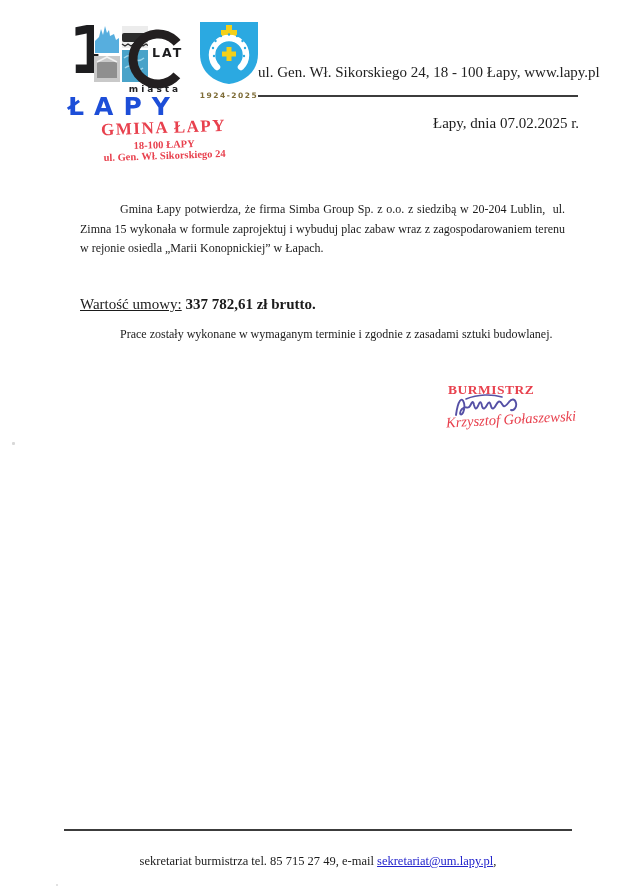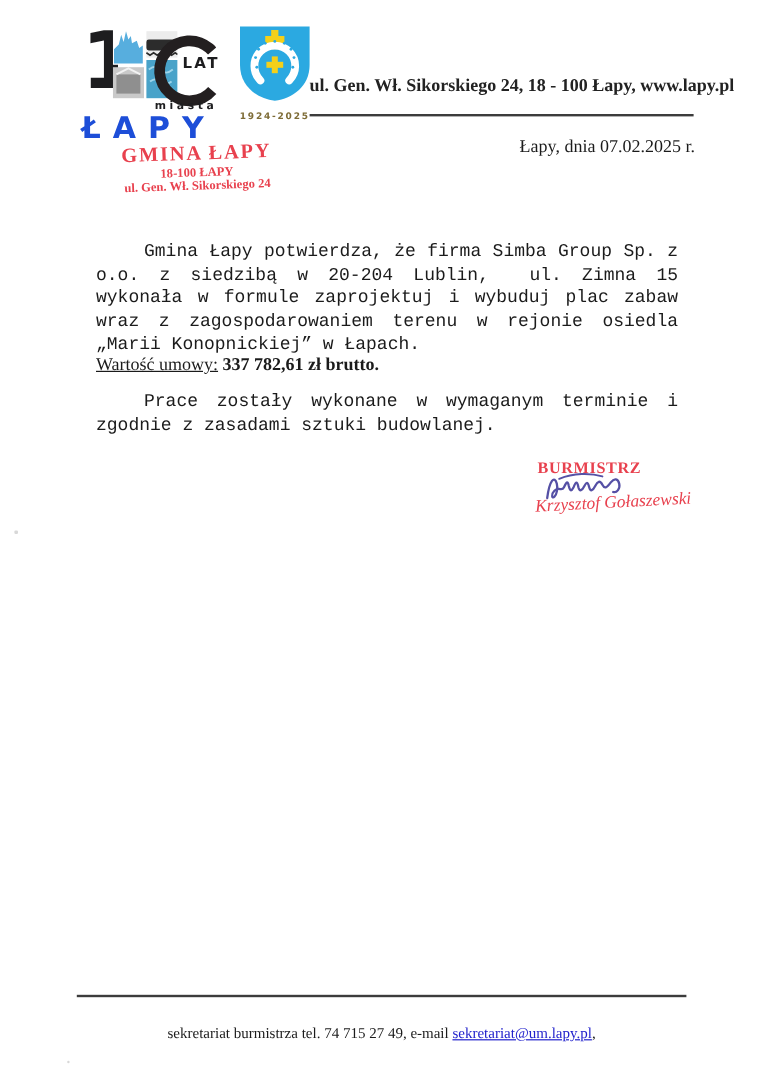--- a/index.html
+++ b/index.html
@@ -20,34 +20,34 @@
   .logo-lapy{position:absolute;left:2px;top:76px;font-family:"DejaVu Sans",sans-serif;
     font-weight:800;font-size:25px;letter-spacing:10px;color:#1d4ed8;white-space:nowrap;}
   
   .crest{position:absolute;left:196px;top:20px;width:66px;text-align:center;}
   .crest-years{margin-top:1px;font-family:"DejaVu Sans",sans-serif;font-weight:700;
     font-size:7.5px;letter-spacing:1.5px;color:#7e6c37;}
   
   .header-title{position:absolute;left:258px;top:27px;width:330px;font-size:26px;
     letter-spacing:1px;color:#1a1a1a;white-space:nowrap;}
   .header-address{position:absolute;left:258px;top:64px;width:330px;font-size:15px;
-    font-weight:bold;color:#222;white-space:nowrap;}
+    font-weight:normal;color:#222;white-space:nowrap;}
   .header-rule{position:absolute;left:258px;top:95px;width:320px;height:2px;background:#3c3c3c;}
   
   .stamp{position:absolute;left:64px;top:118px;width:200px;text-align:center;
     color:#e8414e;transform:rotate(-2deg);}
   .stamp-l1{font-size:17px;font-weight:bold;letter-spacing:1.5px;}
   .stamp-l2{font-size:10.5px;font-weight:bold;margin-top:1px;}
   .stamp-l3{font-size:10.5px;font-weight:bold;}
   
   .date-line{position:absolute;left:433px;top:115px;font-size:15px;}
   .doc-title{position:absolute;left:80px;top:178px;width:485px;text-align:center;
     font-size:15px;font-weight:bold;letter-spacing:0.5px;}
-  .para{position:absolute;left:80px;width:485px;font-size:15px;line-height:19.5px;
-    text-align:justify;text-indent:40px;font-family:Liberation Mono, monospace;}
+  .para{position:absolute;left:80px;width:485px;font-size:12px;line-height:19.5px;
+    text-align:justify;text-indent:40px;}
   .para1{top:200px;}
   .para2{top:325px;}
   .kv{position:absolute;left:80px;width:485px;font-size:15px;}
   .kv-period{top:276px;}
   .kv-value{top:296px;}
   .kv .label{text-decoration:underline;}
   .kv .val{font-weight:bold;}
   
   .sig-role{position:absolute;left:448px;top:382px;font-size:13.5px;font-weight:bold;
     letter-spacing:0.5px;color:#e8414e;}
@@ -154,18 +154,18 @@
   <div class="sig-scribble">
     <svg width="100" height="32" viewBox="0 0 100 32">
       <path d="M4,25 C6,10 10,6 12,13 C13,17 12,22 10,24 C8,26 7,22 10,19 C14,15 16,20 18,16 C20,12 21,10 22,15 C23,19 24,20 26,16 C28,11 29,11 30,16 C31,20 33,19 35,15 C37,11 38,12 39,16 C40,20 42,19 44,15 C46,11 48,10 50,14 C52,18 54,16 57,12 C60,8 63,9 64,13 C65,17 62,21 59,20" fill="none" stroke="#5550a5" stroke-width="1.9" stroke-linecap="round"></path>
       <path d="M14,9 C26,4 40,4 50,7" fill="none" stroke="#5550a5" stroke-width="1.6" stroke-linecap="round"></path>
     </svg>
   </div>
   <div class="sig-name">Krzysztof Gołaszewski</div>
 
   <div class="footer-rule"></div>
   <div class="footer-l2">
-    <span>sekretariat burmistrza tel. 74 715 27 49, e-mail </span><span class="email-link">sekretariat@um.lapy.pl</span><span>,</span>
+    <span>sekretariat burmistrza tel. 85 715 27 49, e-mail </span><span class="email-link">sekretariat@um.lapy.pl</span><span>,</span>
   </div>
 
   <div class="speck speck1"></div>
   <div class="speck speck2"></div>
 </div>
 
 </body></html>

